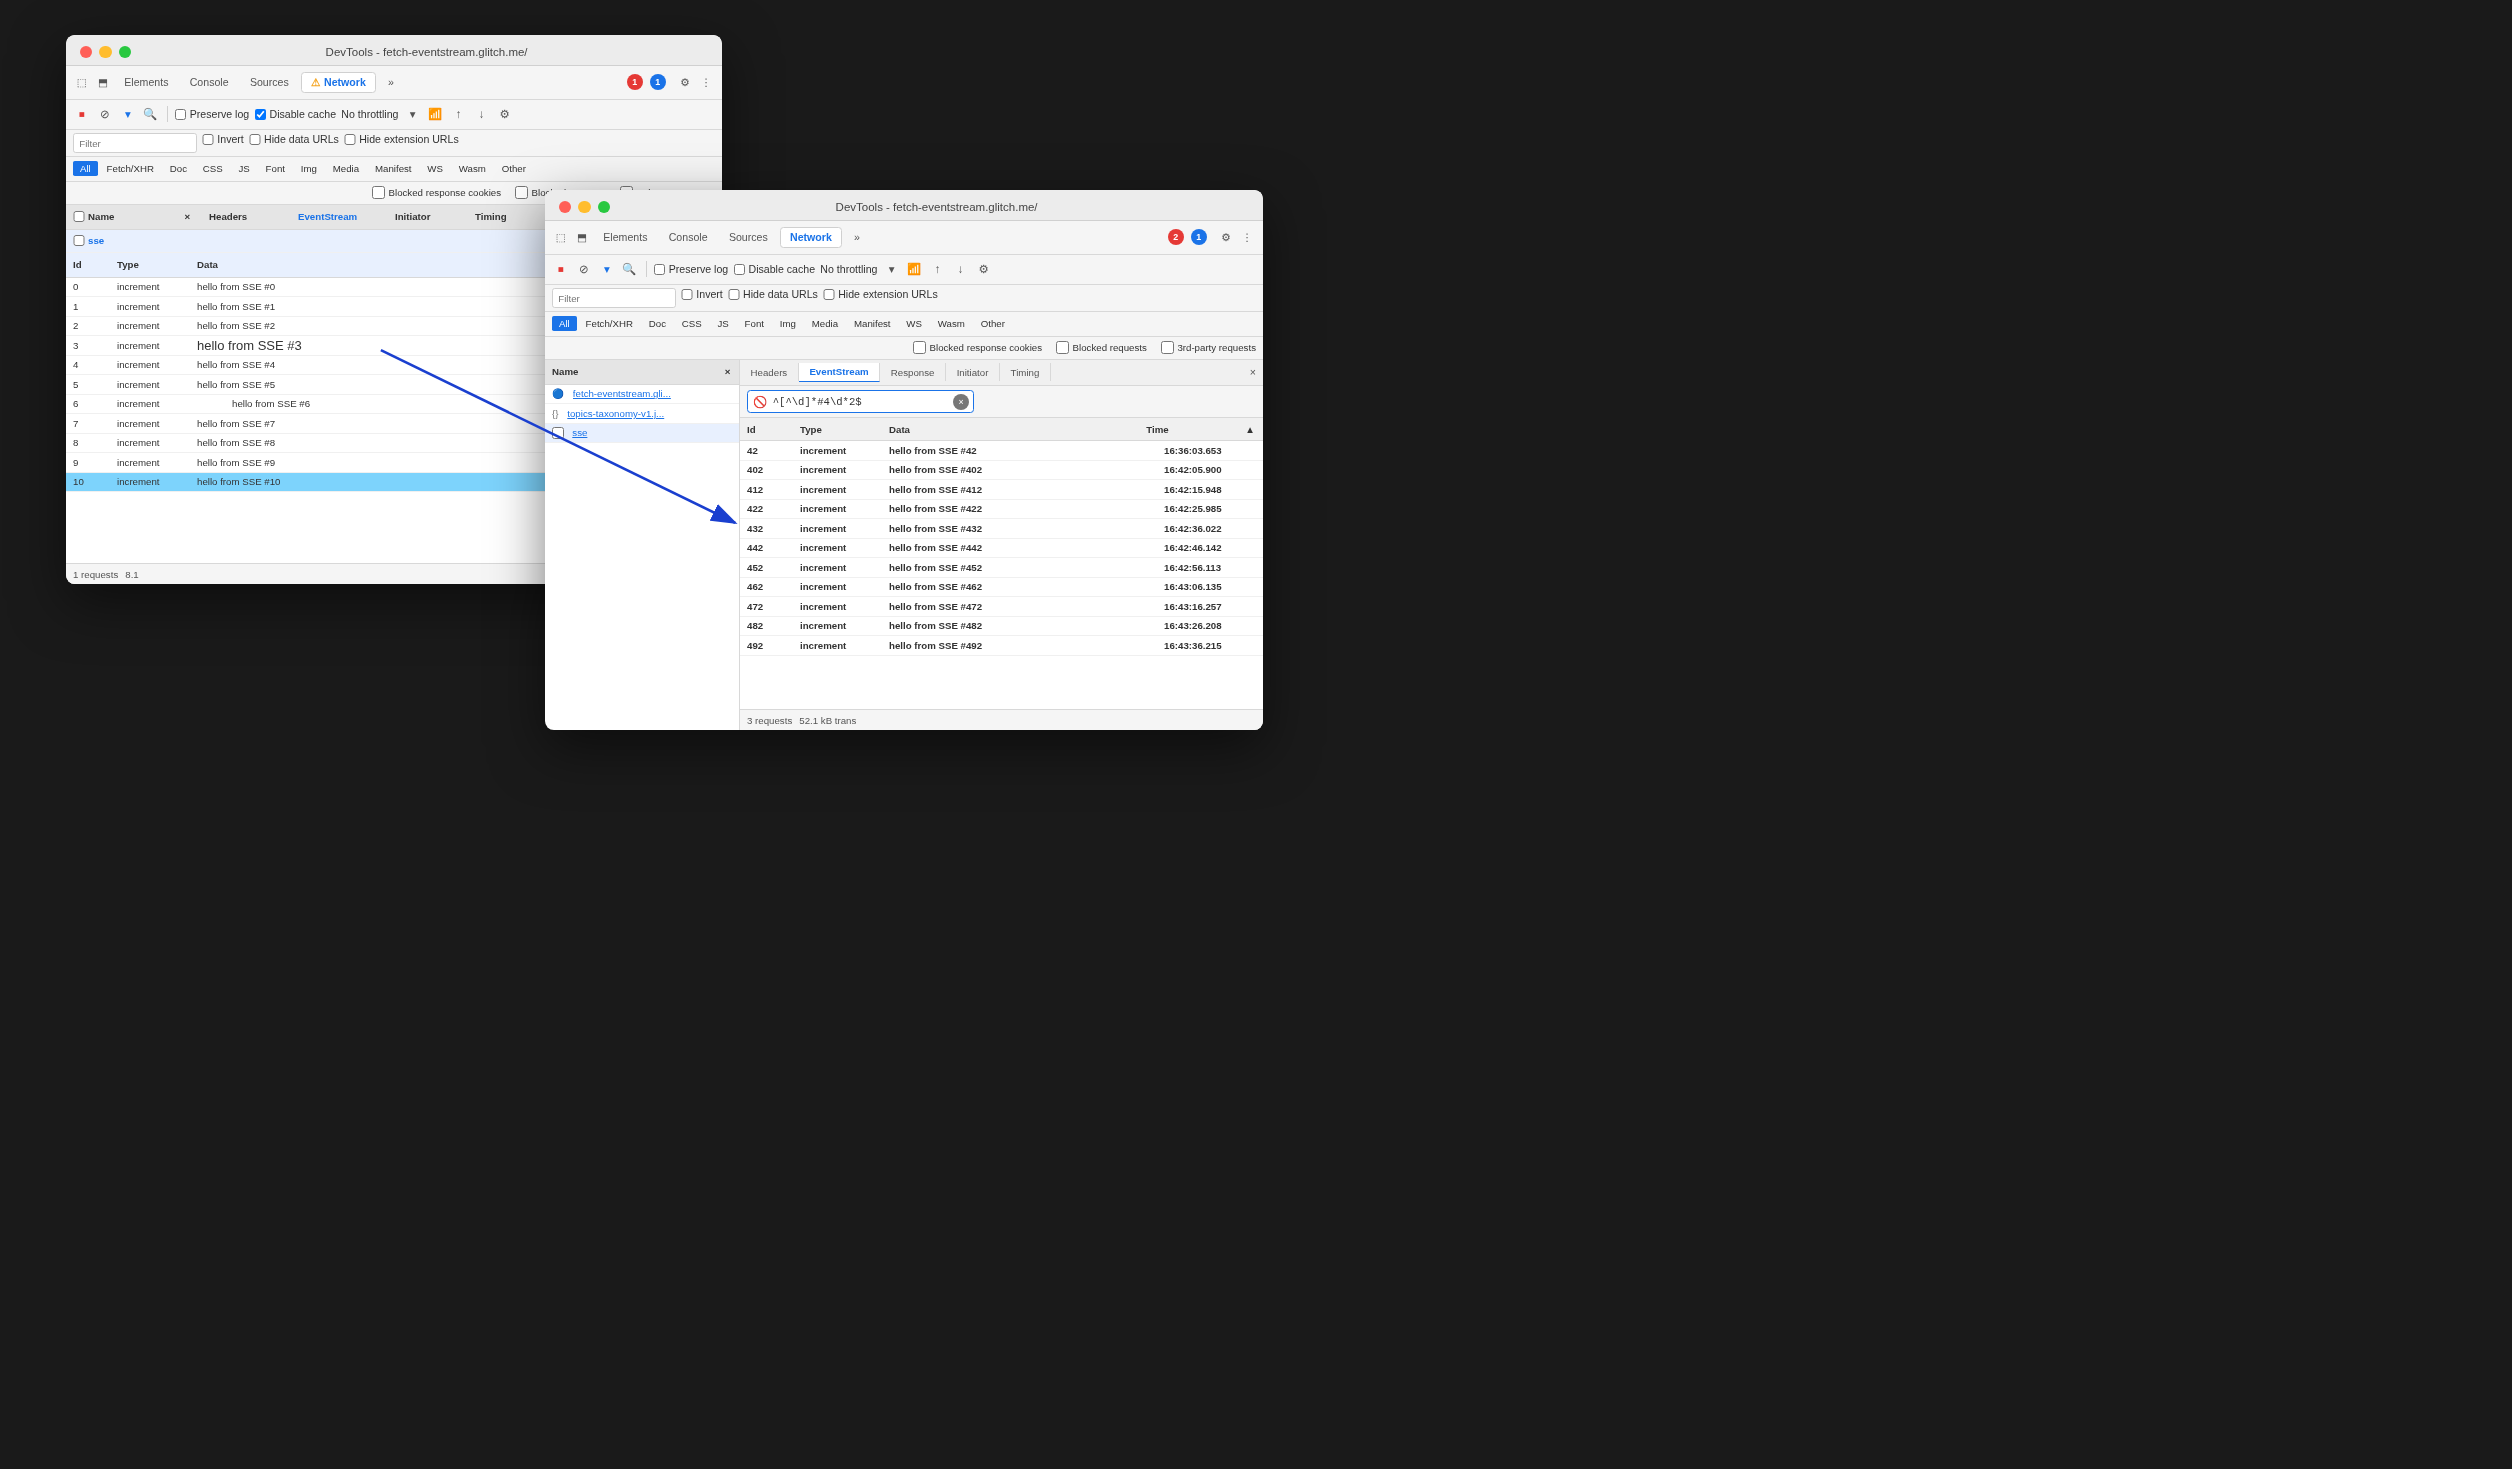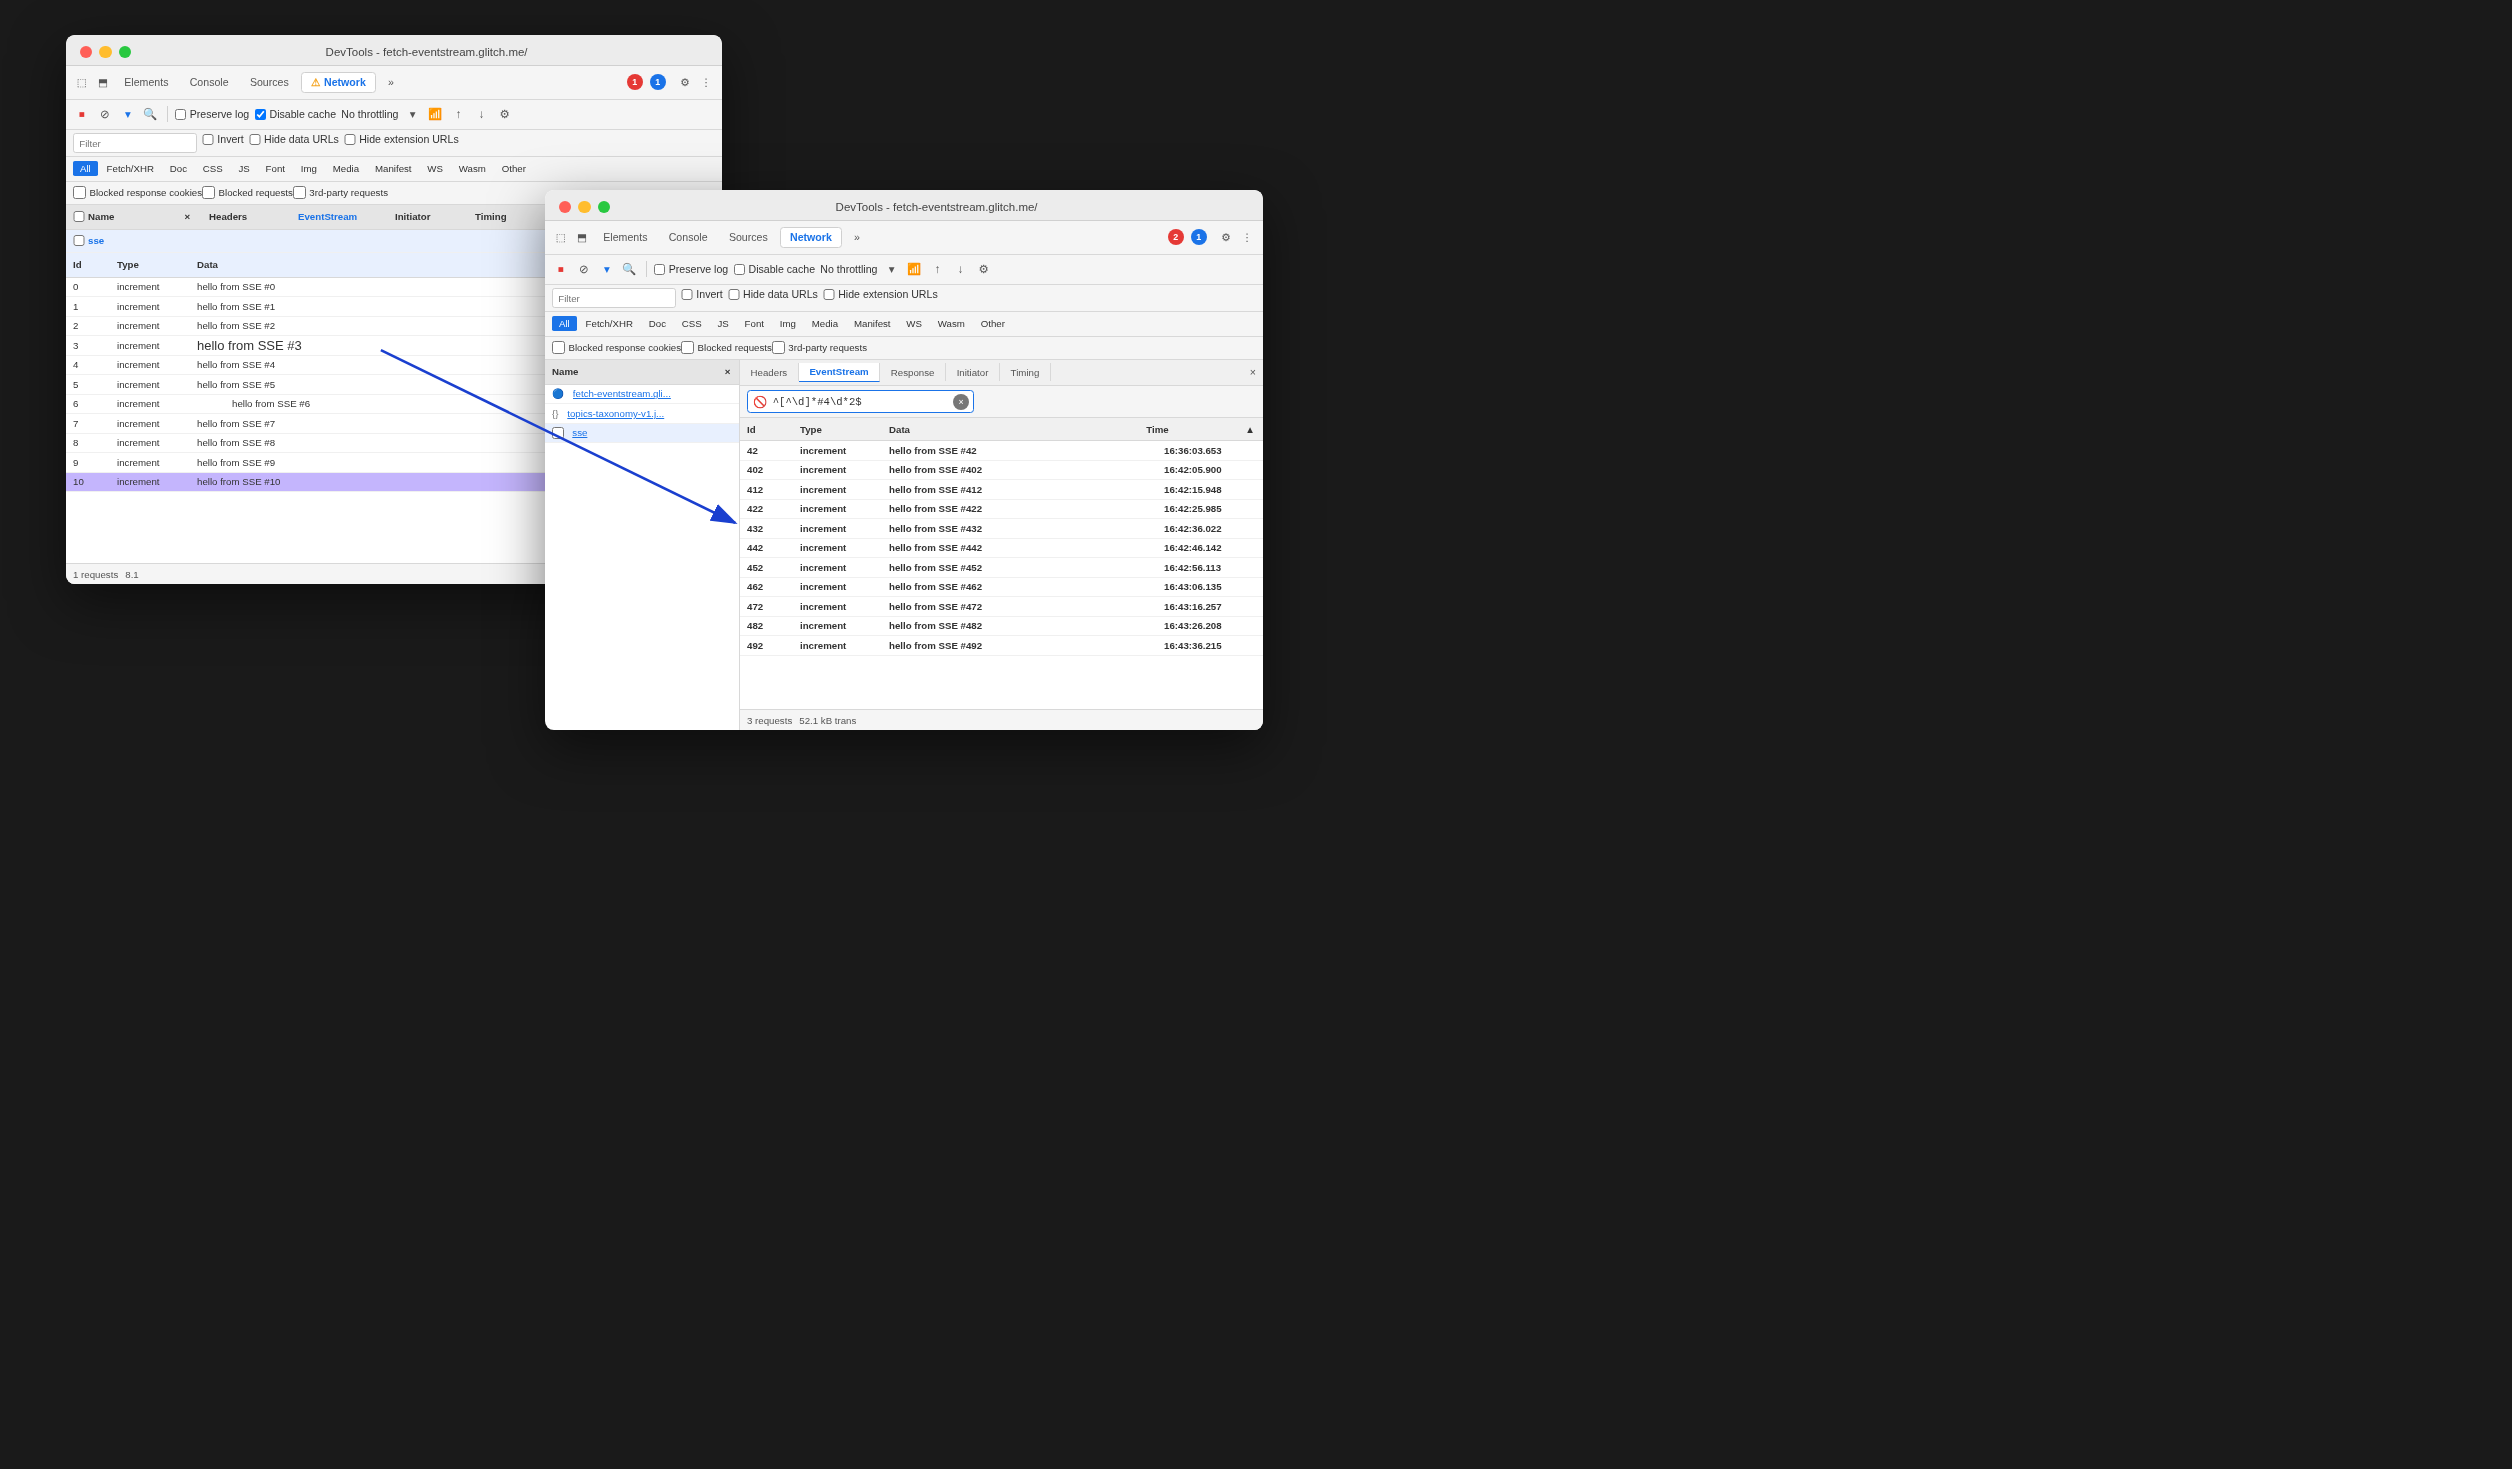--- a/index.html
+++ b/index.html
@@ -241,20 +241,22 @@
 
     
     .blocked-bar {
       display: flex;
       align-items: center;
       padding: 2.7px 7px;
       background: #f5f5f5;
       border-bottom: 0.9px solid #d8d8d8;
       height: 23px;
       flex-shrink: 0;
+      gap: 14px;
+      justify-content: flex-end;
     }
 
     .blocked-item {
       display: flex;
       align-items: center;
       gap: 3.5px;
       font-size: 9.7px;
       color: #333;
     }
 
@@ -636,21 +638,21 @@
     <div style="width:80px;padding:0 7px;font-size:9.7px;color:#333;">increment</div>
     <div style="flex:1;padding:0 7px;font-size:9.7px;color:#333;">hello from SSE #8</div>
     <div style="width:53px;padding:0 7px;font-size:9.7px;color:#333;">16:3</div>
   </div>
         <div class="table-row" style="display: flex; align-items: center; height: 19.5px; border-bottom: 0.9px solid rgb(240, 240, 240); background: rgb(255, 255, 255);">
     <div style="width:44px;padding:0 7px;font-size:9.7px;color:#333;">9</div>
     <div style="width:80px;padding:0 7px;font-size:9.7px;color:#333;">increment</div>
     <div style="flex:1;padding:0 7px;font-size:9.7px;color:#333;">hello from SSE #9</div>
     <div style="width:53px;padding:0 7px;font-size:9.7px;color:#333;">16:3</div>
   </div>
-        <div class="table-row" style="display: flex; align-items: center; height: 19.5px; border-bottom: 0.9px solid rgb(240, 240, 240); background: #c4b5fd;">
+        <div class="table-row" style="display: flex; align-items: center; height: 19.5px; border-bottom: 0.9px solid rgb(240, 240, 240); background: #7dd3fc;">
     <div style="width:44px;padding:0 7px;font-size:9.7px;color:#333;">10</div>
     <div style="width:80px;padding:0 7px;font-size:9.7px;color:#333;">increment</div>
     <div style="flex:1;padding:0 7px;font-size:9.7px;color:#333;">hello from SSE #10</div>
     <div style="width:53px;padding:0 7px;font-size:9.7px;color:#333;">16:3</div>
   </div>
       </div>
 
     <div class="status-bar">
       <span>1 requests</span>
       <span>8.1</span>

